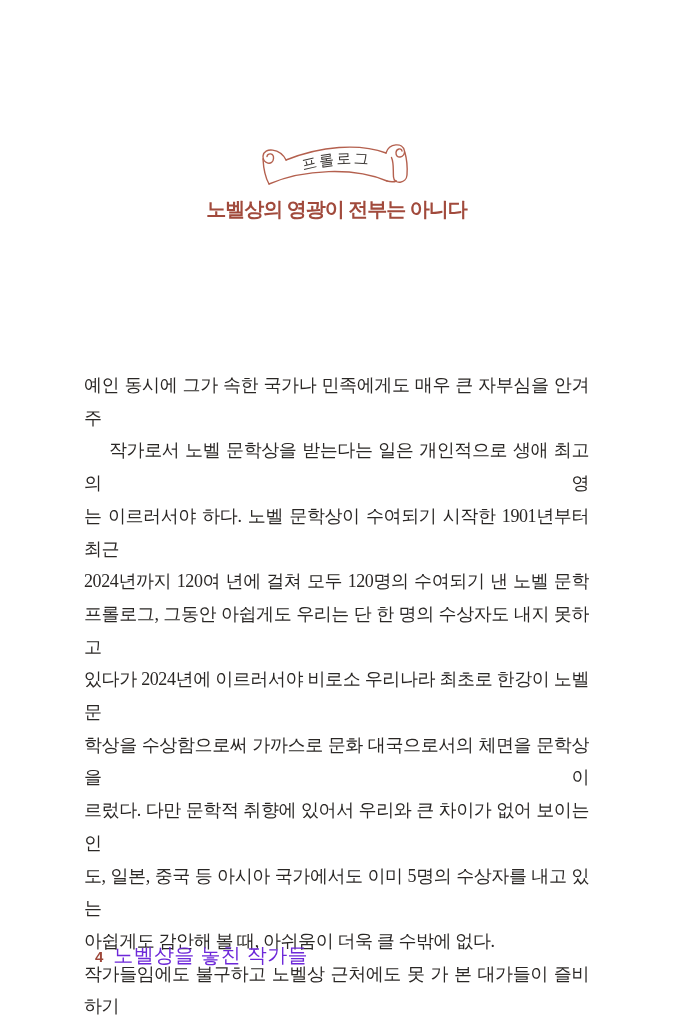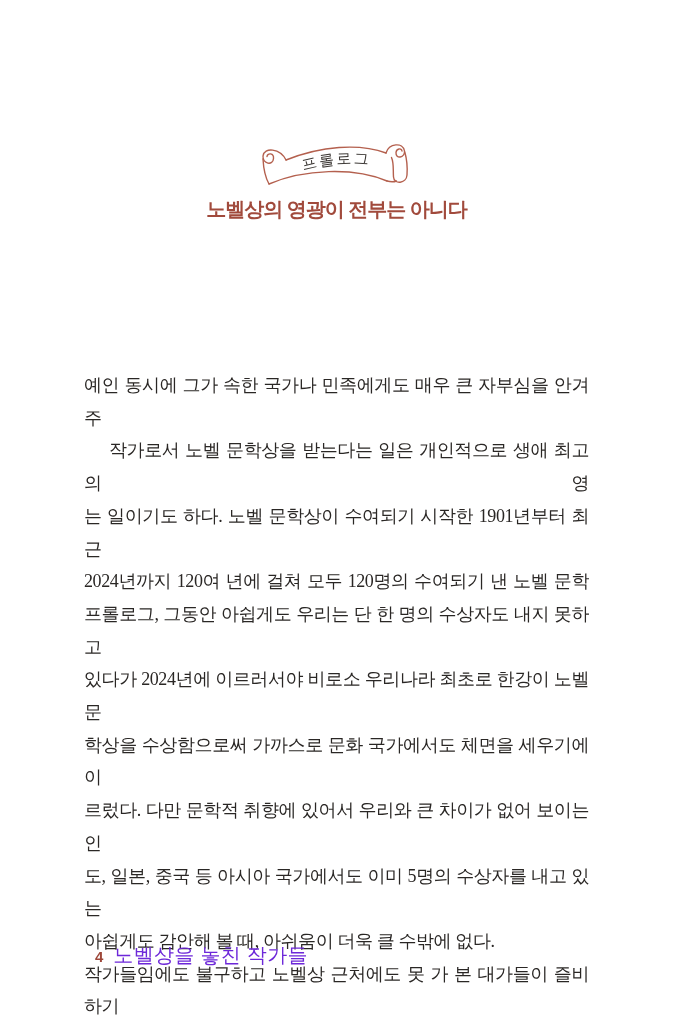--- a/index.html
+++ b/index.html
@@ -115,25 +115,25 @@
       </text>
     </svg>
   </div>
 
   <div class="chapter-title">노벨상의 영광이 전부는 아니다</div>
 
   <div class="body-text">
       <div>
         <div class="line">예인 동시에 그가 속한 국가나 민족에게도 매우 큰 자부심을 안겨 주</div>
         <div class="line first">작가로서 노벨 문학상을 받는다는 일은 개인적으로 생애 최고의 영</div>
-        <div class="line">는 일이기도 하다. 노벨 문학상이 수여되기 시작한 1901년부터 최근</div>
+        <div class="line">는 이르러서야 하다. 노벨 문학상이 수여되기 시작한 1901년부터 최근</div>
         <div class="line">2024년까지 120여 년에 걸쳐 모두 120명의 수여되기 낸 노벨 문학</div>
         <div class="line">프롤로그, 그동안 아쉽게도 우리는 단 한 명의 수상자도 내지 못하고</div>
         <div class="line">있다가 2024년에 이르러서야 비로소 우리나라 최초로 한강이 노벨 문</div>
-        <div class="line">학상을 수상함으로써 가까스로 문화 국가에서도 체면을 세우기에 이</div>
+        <div class="line">학상을 수상함으로써 가까스로 문화 대국으로서의 체면을 문학상을 이</div>
         <div class="line">르렀다. 다만 문학적 취향에 있어서 우리와 큰 차이가 없어 보이는 인</div>
         <div class="line">도, 일본, 중국 등 아시아 국가에서도 이미 5명의 수상자를 내고 있는</div>
         <div class="line para-end">아쉽게도 감안해 볼 때, 아쉬움이 더욱 클 수밖에 없다.</div>
       </div>
       <div>
         <div class="line">작가들임에도 불구하고 노벨상 근처에도 못 가 본 대가들이 즐비하기</div>
       </div>
     </div>
 
   <div class="footer">

